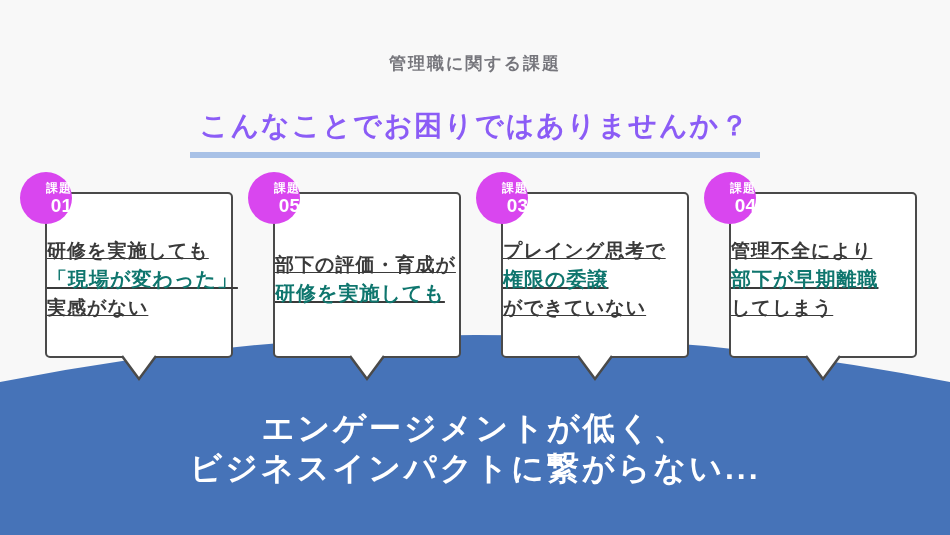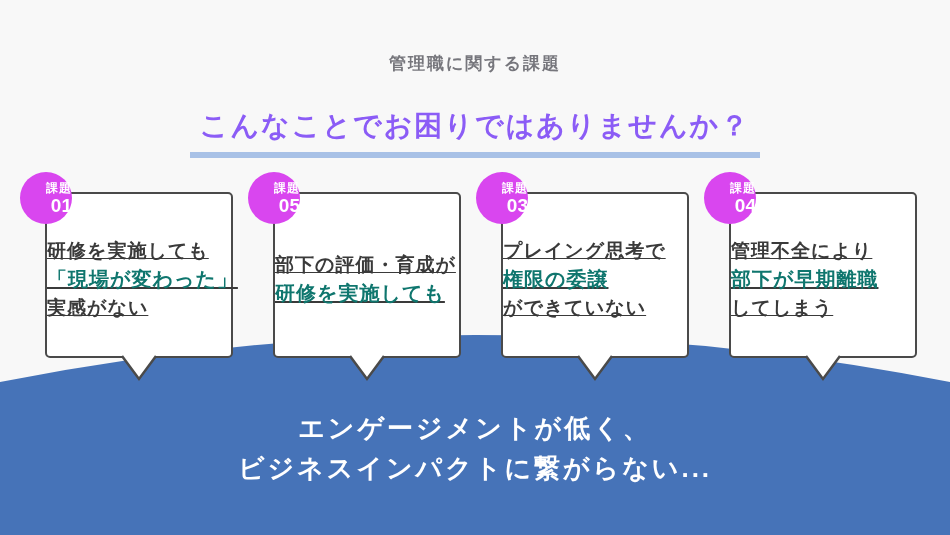--- a/index.html
+++ b/index.html
@@ -13,21 +13,21 @@
   .subtitle{margin-top:52px;font-size:17px;letter-spacing:2px;color:#76767c;}
   .title{
     display:inline-block;margin:14px 0 0 0;font-size:28px;letter-spacing:2px;color:#8b5cf6;
     padding:0 10px 7px 10px;border-bottom:6px solid #a8c1e6;
   }
   
   .wave{position:absolute;left:0;top:0;z-index:1;display:block;}
   
   .footer{
     position:absolute;left:0;top:408px;width:950px;text-align:center;z-index:2;
-    color:#ffffff;font-size:26px;line-height:40px;letter-spacing:3px;
+    color:#ffffff;font-size:32px;line-height:40px;letter-spacing:3px;
   }
   
   .card{
     position:absolute;top:192px;width:188px;height:166px;box-sizing:border-box;
     background:#ffffff;border:2px solid #4a4a4a;border-radius:5px;z-index:4;
   }
   .card-1{left:45px;}
   .card-2{left:273px;}
   .card-3{left:501px;}
   .card-4{left:729px;}

